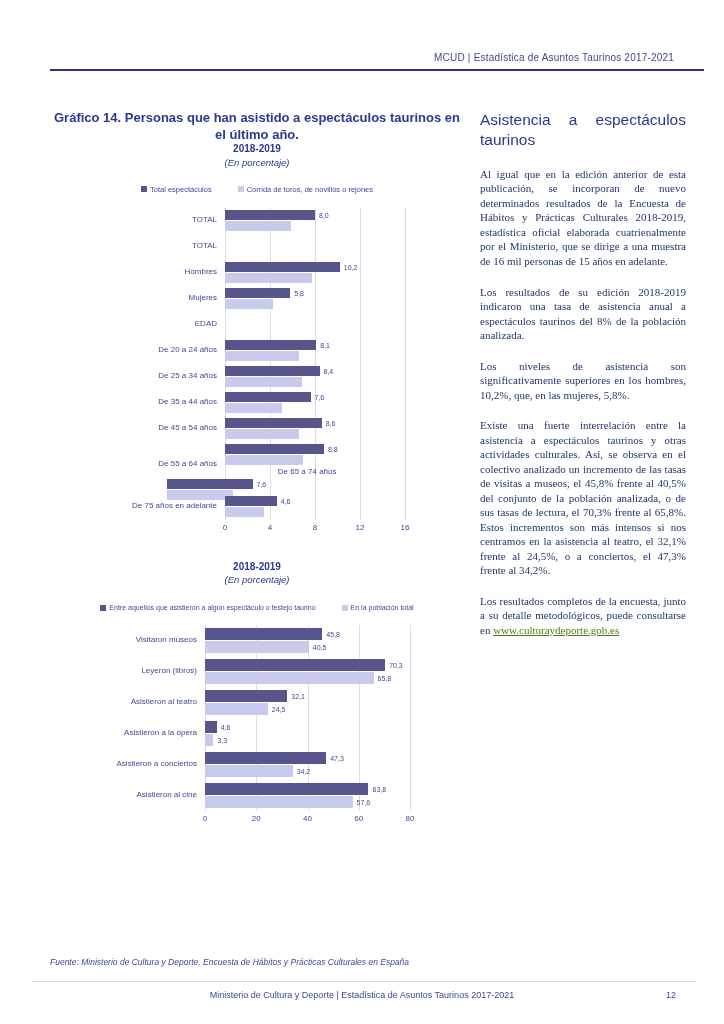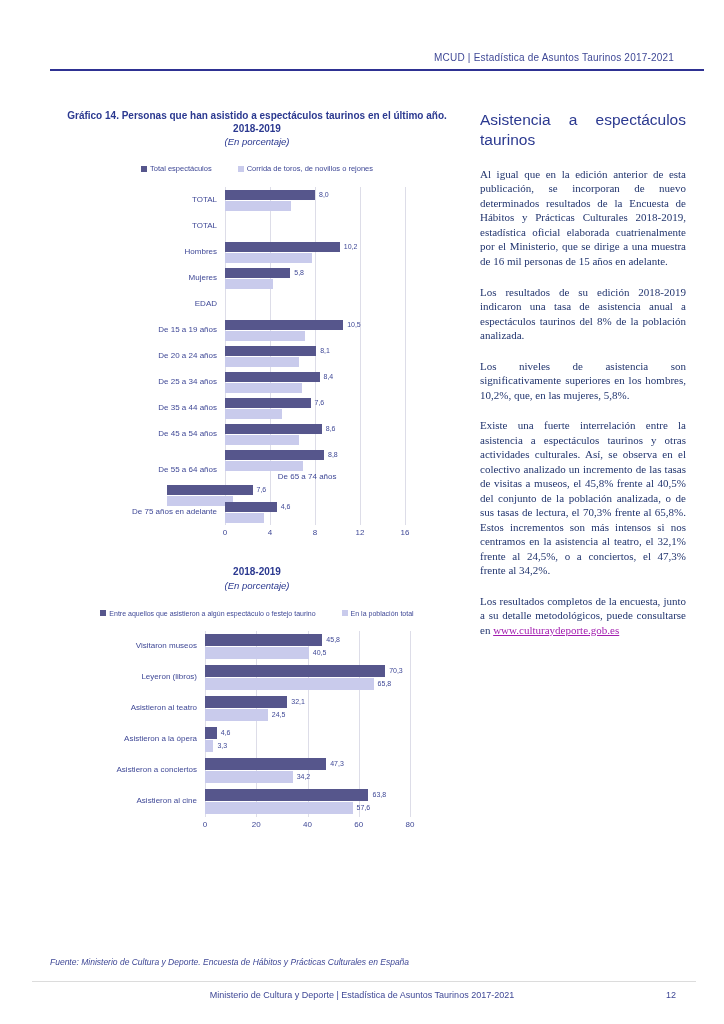--- a/index.html
+++ b/index.html
@@ -9,21 +9,21 @@
   }
   
   .page-header-text{position:absolute;top:52px;right:50px;font-size:10px;color:#3f4896;letter-spacing:.2px;}
   .page-header-rule{position:absolute;top:69px;left:50px;right:20px;border-top:2px solid #2e3192;}
 
   
   .left-col{position:absolute;left:50px;top:110px;width:414px;}
   .right-col{position:absolute;left:480px;top:110px;width:206px;}
 
   
-  .chart-title{font-size:10px;font-weight:bold;color:#2b3990;text-align:center;line-height:1.28;}
+  .chart-title{font-size:13px;font-weight:bold;color:#2b3990;text-align:center;line-height:1.28;}
   .chart-subtitle{font-size:10px;font-weight:bold;color:#2b3990;text-align:center;line-height:1.25;}
   .chart-note{font-size:9.5px;font-style:italic;color:#2b3990;text-align:center;margin-top:1px;}
   .legend{display:flex;justify-content:center;align-items:center;gap:26px;color:#3f4896;}
   #chart14 .legend{font-size:7.5px;margin:17px 0 14px 0;}
   #chart15 .legend{font-size:7px;margin:19px 0 14px 0;}
   .legend-item{display:flex;align-items:center;gap:3px;white-space:nowrap;}
   .swatch{width:6px;height:6px;flex:none;}
   .plot{position:relative;display:flex;flex-direction:column;}
   .gridlines{position:absolute;top:0;bottom:0;}
   .gridline{position:absolute;top:0;bottom:0;width:1px;background:#dddde8;}
@@ -33,21 +33,21 @@
   .bar-line{display:flex;align-items:center;}
   .bar{flex:none;}
   .bar-label{font-size:7px;color:#3f4896;margin-left:4px;white-space:nowrap;}
   .xaxis{position:relative;height:12px;font-size:8px;color:#3f4896;margin-top:3px;}
   .xtick{position:absolute;transform:translateX(-50%);}
   #chart15{margin-top:26px;}
 
   
   .article-heading{font-size:15.5px;font-weight:400;color:#2b3990;text-align:justify;line-height:1.32;margin:0 0 16px 0;}
   .article p{font-family:Liberation Serif, serif;font-size:11px;color:#22356e;text-align:justify;line-height:1.32;margin:0 0 16px 0;}
-  .article a{color:#a21caf;text-decoration:underline;}
+  .article a{color:#4d7c0f;text-decoration:underline;}
 
   
   .source-note{position:absolute;left:50px;top:957px;font-size:8.5px;font-style:italic;color:#3f4896;}
   .footer-rule{position:absolute;left:32px;right:28px;top:981px;border-top:1px solid #dcdcdc;}
   .footer-text{position:absolute;left:56px;right:56px;top:990px;text-align:center;font-size:9px;color:#3f4896;}
   .page-number{position:absolute;right:48px;top:990px;font-size:9px;color:#3f4896;}
 </style>
 </head>
 <body>
 
@@ -116,32 +116,20 @@
             <div class="bar-line" style="height: 10px;">
               <div class="bar" style="width: 48.375px; height: 10px; background: rgb(201, 203, 236);"></div>
             </div>
           </div>
         </div>
         <div class="crow" style="height: 26px;">
           <div class="crow-label" style="width: 175px;">EDAD</div>
           <div class="crow-bars" style="width: 180px;"></div>
         </div>
         <div class="crow" style="height: 26px;">
-          <div class="crow-label" style="width: 175px;">De 15 a 19 años</div>
-          <div class="crow-bars" style="width: 180px;">
-            <div class="bar-line" style="height: 10px;">
-              <div class="bar" style="width: 118.125px; height: 10px; background: rgb(86, 86, 140);"></div>
-              <span class="bar-label">10,5</span>
-            </div>
-            <div class="bar-line" style="height: 10px;">
-              <div class="bar" style="width: 79.875px; height: 10px; background: rgb(201, 203, 236);"></div>
-            </div>
-          </div>
-        </div>
-        <div class="crow" style="height: 26px;">
           <div class="crow-label" style="width: 175px;">De 20 a 24 años</div>
           <div class="crow-bars" style="width: 180px;">
             <div class="bar-line" style="height: 10px;">
               <div class="bar" style="width: 91.125px; height: 10px; background: rgb(86, 86, 140);"></div>
               <span class="bar-label">8,1</span>
             </div>
             <div class="bar-line" style="height: 10px;">
               <div class="bar" style="width: 74.25px; height: 10px; background: rgb(201, 203, 236);"></div>
             </div>
           </div>

